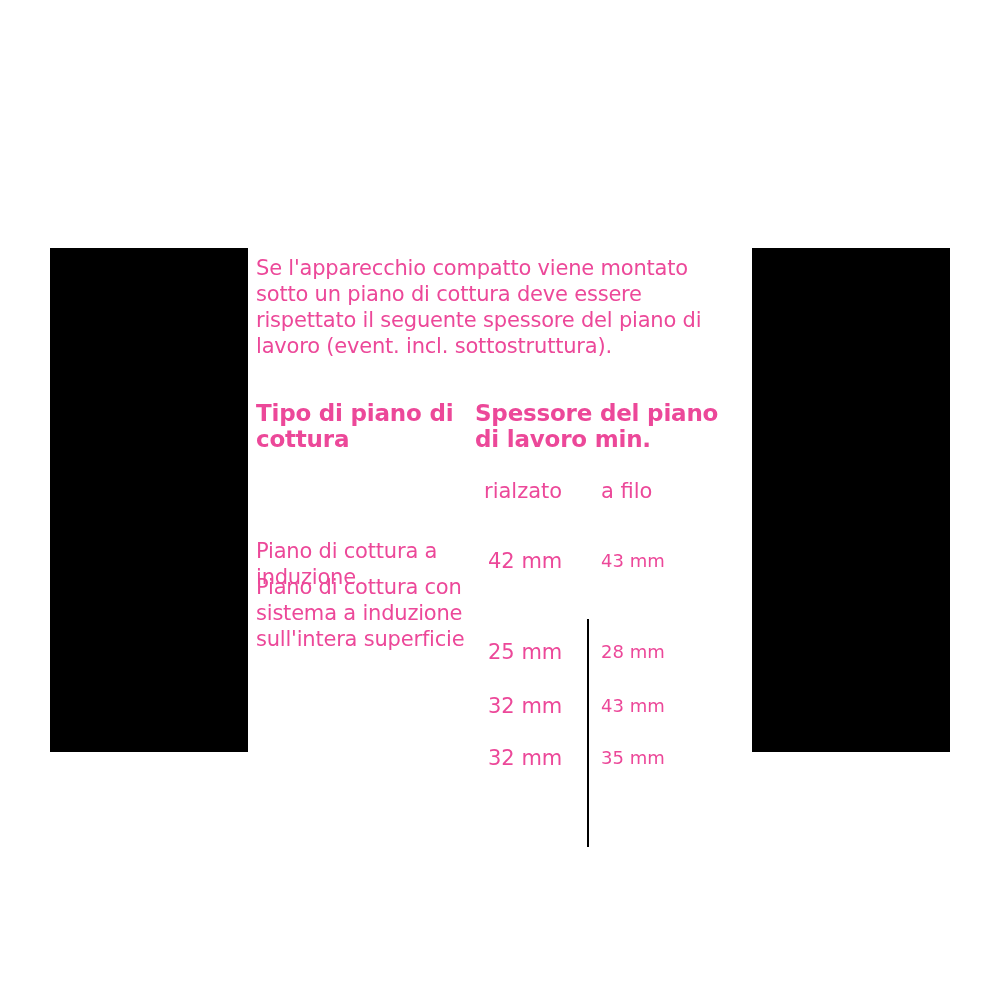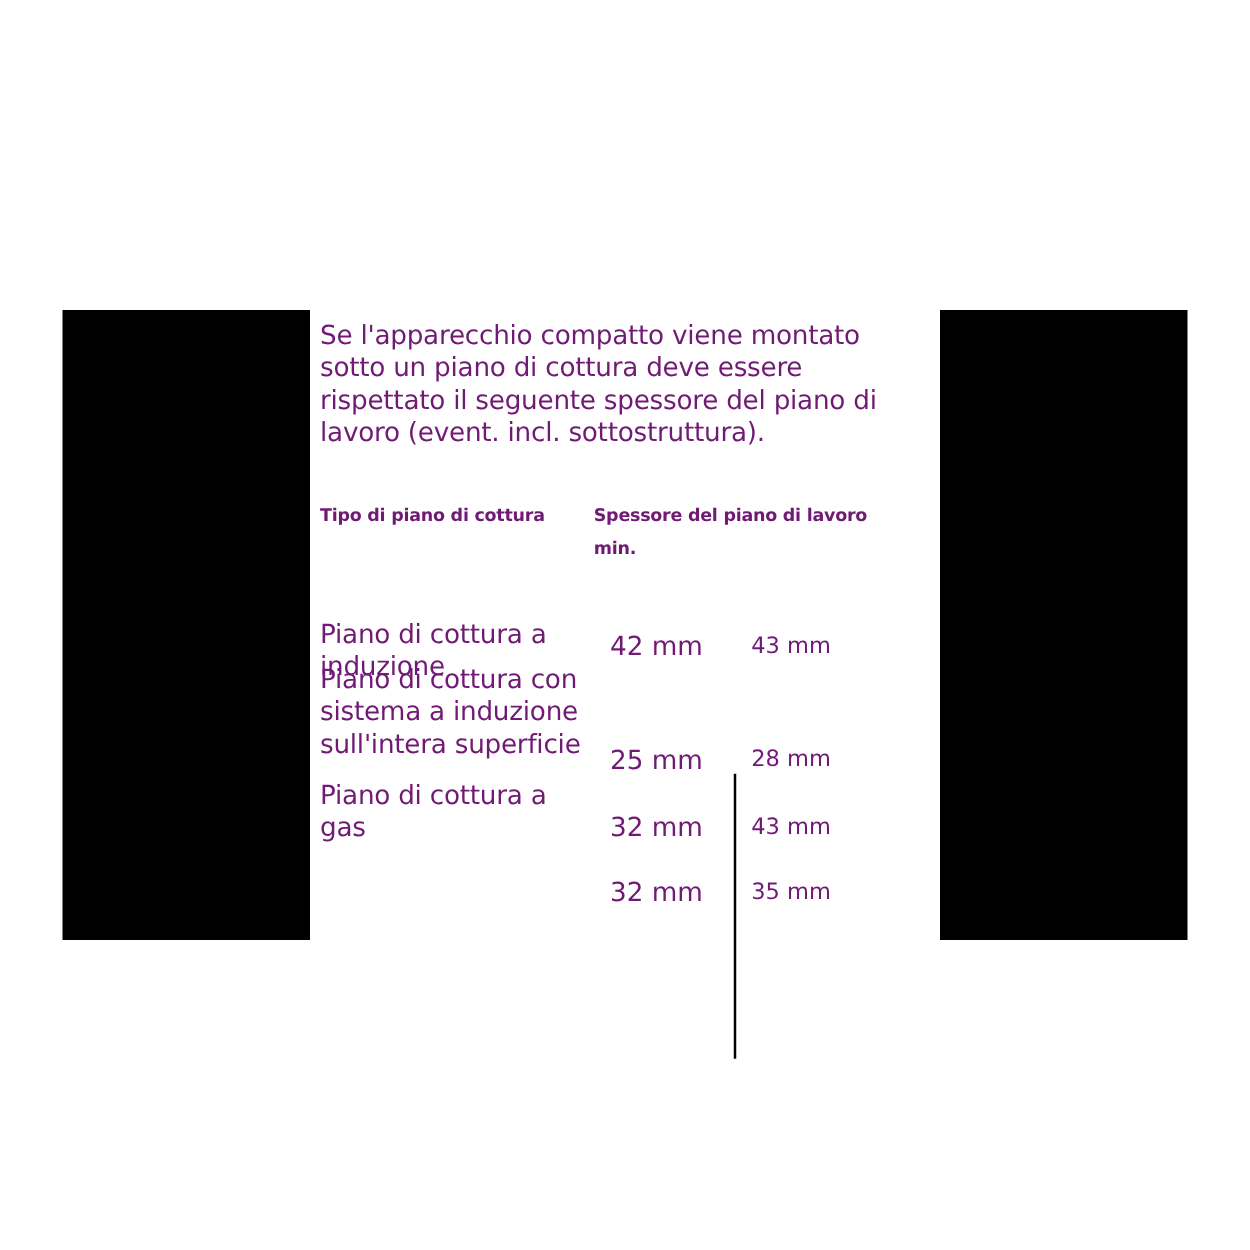--- a/index.html
+++ b/index.html
@@ -35,21 +35,21 @@
     width: 198px;
   }
   
   .content {
     position: absolute;
     left: 248px;
     top: 248px;
     width: 504px;
     height: 504px;
     background: #ffffff;
-    color: #701a75;
+    color: #ec4899;
   }
   .intro {
     position: absolute;
     left: 8px;
     top: 7px;
     width: 448px;
     font-size: 21px;
     line-height: 26px;
     letter-spacing: -0.2px;
   }
@@ -59,21 +59,21 @@
     top: 152px;
     width: 490px;
   }
   .thead {
     position: relative;
     height: 78px;
   }
   .th {
     position: absolute;
     font-weight: bold;
-    font-size: 14px;
+    font-size: 23px;
     line-height: 26px;
     letter-spacing: -0.2px;
   }
   .th-type { left: 0px; top: 0px; width: 200px; }
   .th-thick { left: 219px; top: 0px; width: 250px; }
 
   .subhead {
     position: relative;
     height: 44px;
   }
@@ -135,37 +135,40 @@
 
     <div class="intro">Se l'apparecchio compatto viene montato sotto un piano di cottura deve essere rispettato il seguente spessore del piano di lavoro (event. incl. sottostruttura).</div>
 
     <div class="table">
 
       <div class="thead">
         <div class="th th-type">Tipo di piano di cottura</div>
         <div class="th th-thick">Spessore del piano di lavoro min.</div>
       </div>
 
+      <div class="subhead">
+        <div class="sub sub-raised">rialzato</div>
+        <div class="sub sub-flush">a filo</div>
+      </div>
 
       <div class="rows">
 
         <div class="row" style="height:52px;">
           <div class="cell-label" style="top:16px;">Piano di cottura a induzione</div>
           <div class="cell-raised" style="top:26px;">42 mm</div>
           <div class="cell-flush" style="top:26px;">43 mm</div>
         </div>
 
         <div class="row" style="height:93px;">
           <div class="cell-label" style="top:0px;">Piano di cottura con sistema a induzione sull'intera superficie</div>
           <div class="cell-raised" style="top:65px;">25 mm</div>
           <div class="cell-flush" style="top:65px;">28 mm</div>
         </div>
 
         <div class="row" style="height:52px;">
-          <div class="cell-label" style="top:0px;">Piano di cottura a gas</div>
           <div class="cell-raised" style="top:26px;">32 mm</div>
           <div class="cell-flush" style="top:26px;">43 mm</div>
         </div>
 
         <div class="row" style="height:52px;">
           <div class="cell-raised" style="top:26px;">32 mm</div>
           <div class="cell-flush" style="top:26px;text-align:right;">35 mm</div>
         </div>
 
       </div>

